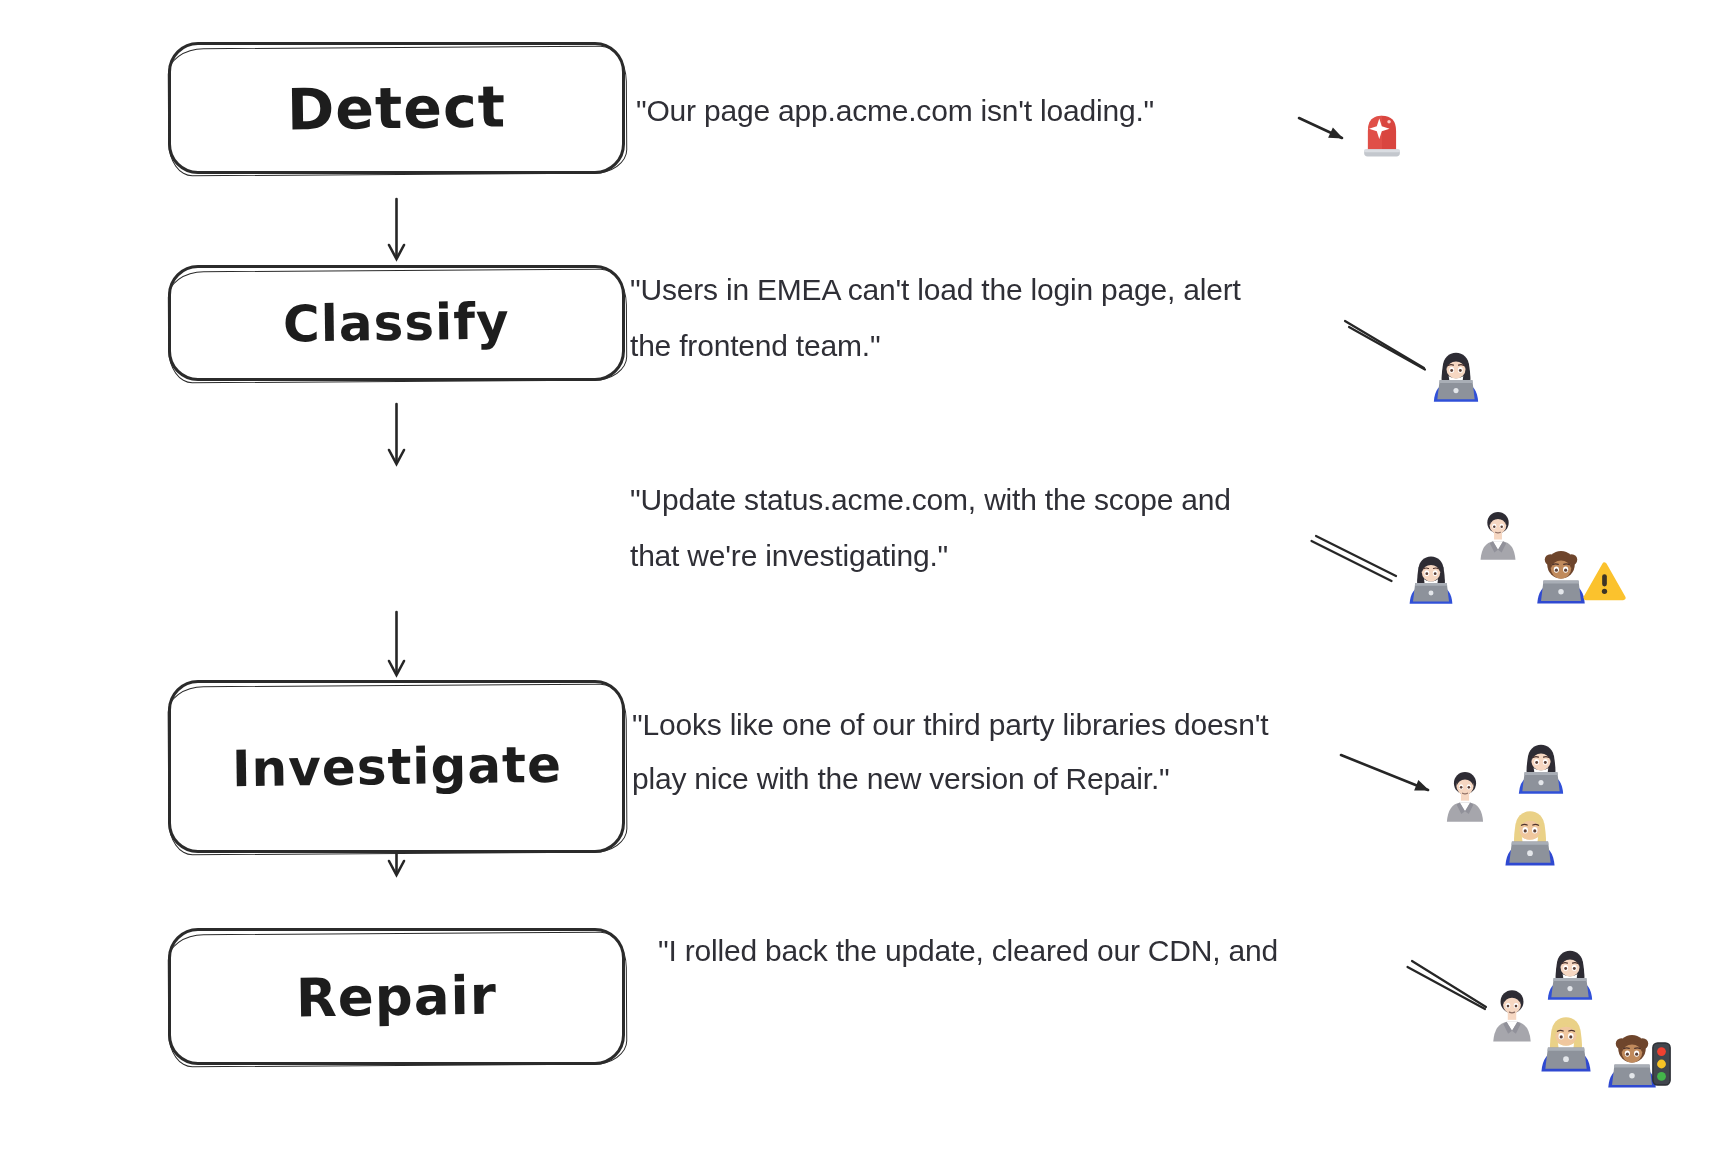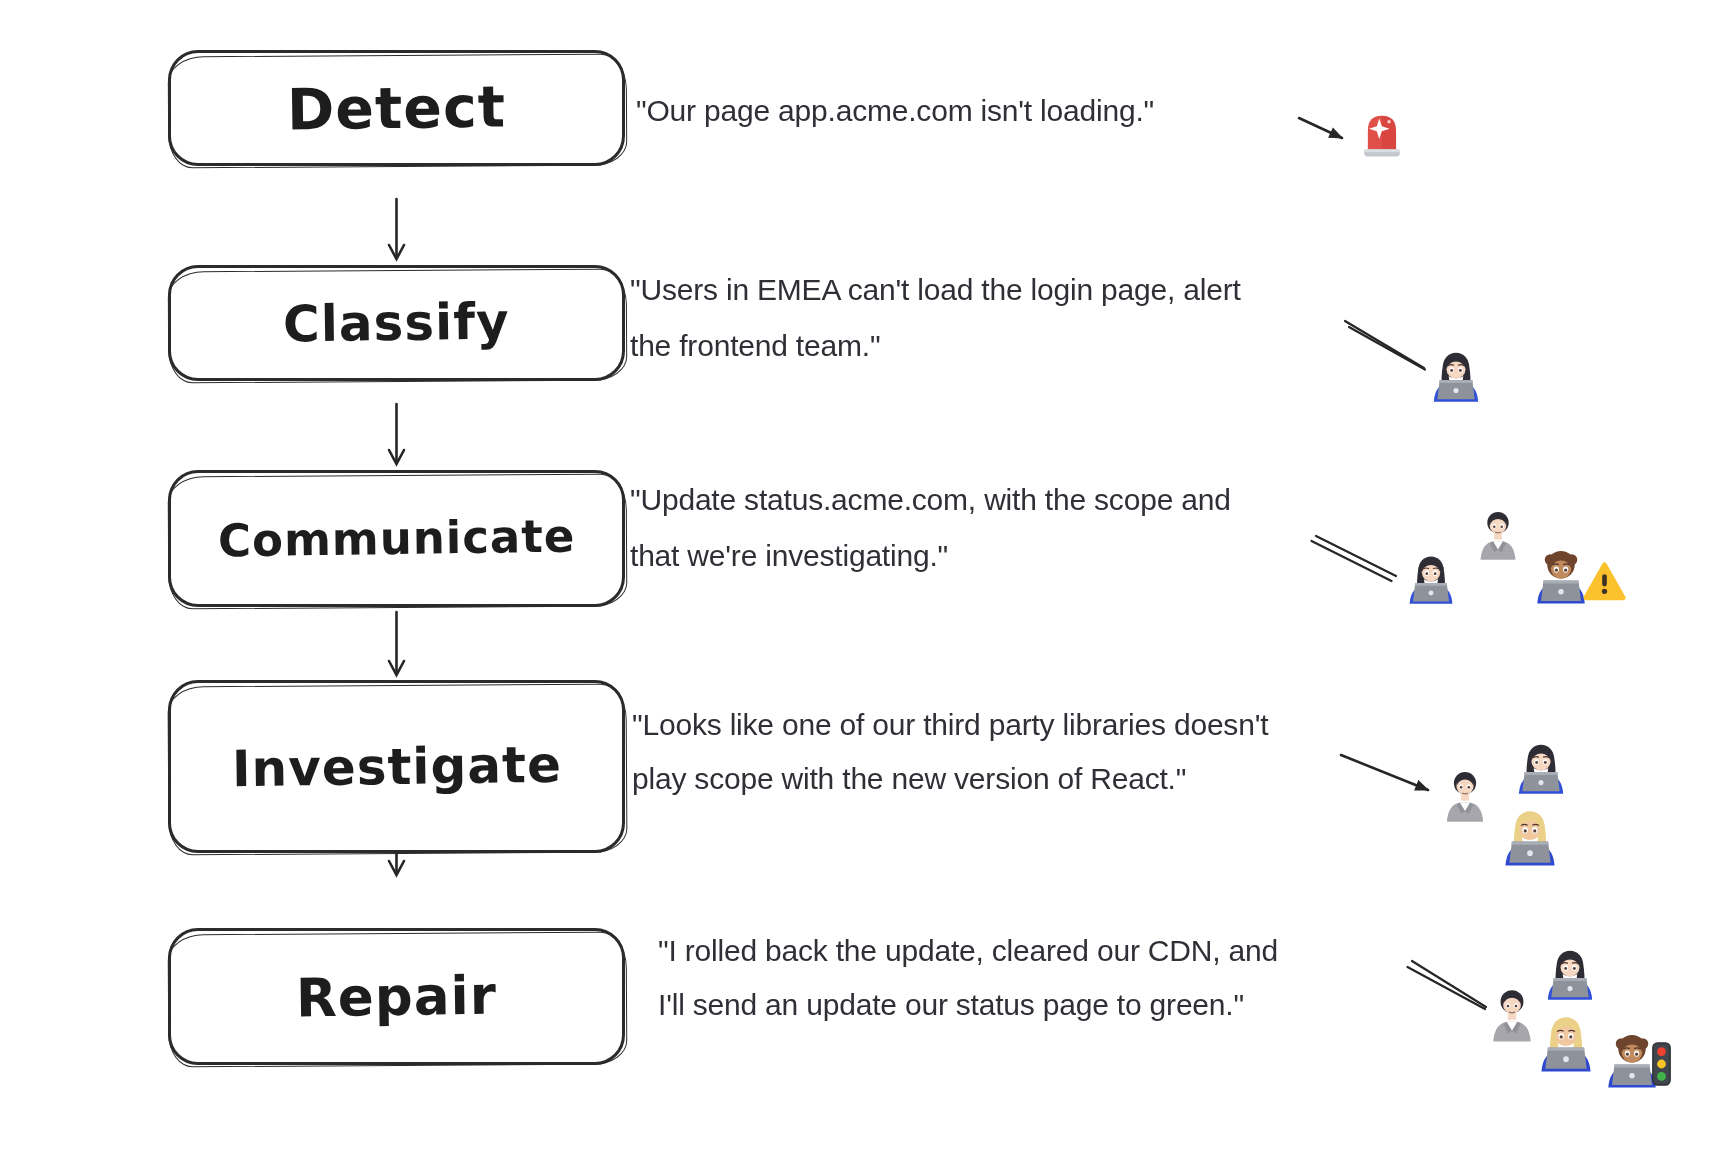--- a/index.html
+++ b/index.html
@@ -15,21 +15,21 @@
     border:3px solid #2b2b2b;border-radius:30px;
     display:flex;align-items:center;justify-content:center;
     box-sizing:border-box;
   }
   .step-box::before{
     content:"";position:absolute;left:-3px;right:-5px;top:2px;bottom:-4px;
     border:1.8px solid #2b2b2b;pointer-events:none;
     border-radius:36px 26px 34px 24px / 26px 36px 24px 34px;
     transform:rotate(-0.35deg);
   }
-  .b1{top:50px;height:116px;}
+  .b1{top:42px;height:132px;}
   .b2{top:265px;height:116px;}
   .b3{top:470px;height:137px;}
   .b4{top:680px;height:173px;}
   .b5{top:928px;height:137px;}
 
   .step-label{
     font-family:"DejaVu Sans",sans-serif;font-weight:600;color:#1d1d1d;
     letter-spacing:1px;transform:rotate(-0.8deg);white-space:nowrap;
   }
   .b1 .step-label{font-size:57px;}
@@ -111,48 +111,44 @@
       <line x1="1407.5" y1="967" x2="1485" y2="1009"></line>
     </g>
   </svg>
 
   <div class="step-box b1">
     <span class="step-label">Detect</span>
   </div>
   <div class="step-box b2">
     <span class="step-label">Classify</span>
   </div>
-  <div class="step-box b3">
-    <span class="step-label">Communicate</span>
-  </div>
   <div class="step-box b4">
     <span class="step-label">Investigate</span>
   </div>
   <div class="step-box b5">
     <span class="step-label">Repair</span>
   </div>
 
   <div class="quote q1">
     <div>"Our page app.acme.com isn't loading."</div>
   </div>
   <div class="quote q2">
     <div>"Users in EMEA can't load the login page, alert</div>
     <div>the frontend team."</div>
   </div>
   <div class="quote q3">
     <div>"Update status.acme.com, with the scope and</div>
     <div>that we're investigating."</div>
   </div>
   <div class="quote q4">
     <div>"Looks like one of our third party libraries doesn't</div>
-    <div>play scope with the new version of React."</div>
+    <div>play nice with the new version of Repair."</div>
   </div>
   <div class="quote q5">
     <div>"I rolled back the update, cleared our CDN, and</div>
-    <div>I'll send an update our status page to green."</div>
   </div>
 
   <span class="emoji r1e1">
       <svg viewBox="0 0 48 48" xmlns="http://www.w3.org/2000/svg">
       <path d="M11,41 L11,23 Q11,9 24,9 Q37,9 37,23 L37,41 Z" fill="#d9453f"></path>
       <path d="M11,41 L11,23 Q11,9 24,9 L24,41 Z" fill="#e4554d" opacity="0.65"></path>
       <polygon points="21.5,11.5 23.8,18.6 31,21 23.8,23.4 21.5,30.5 19.2,23.4 12,21 19.2,18.6" fill="#ffffff"></polygon>
       <circle cx="30.5" cy="14.5" r="1.6" fill="#ffd9d6" opacity="0.9"></circle>
       <rect x="7.5" y="40" width="33" height="6.5" rx="3.2" fill="#c3c7cd"></rect>
       <rect x="7.5" y="40" width="33" height="2.6" rx="1.3" fill="#dadde2"></rect>

